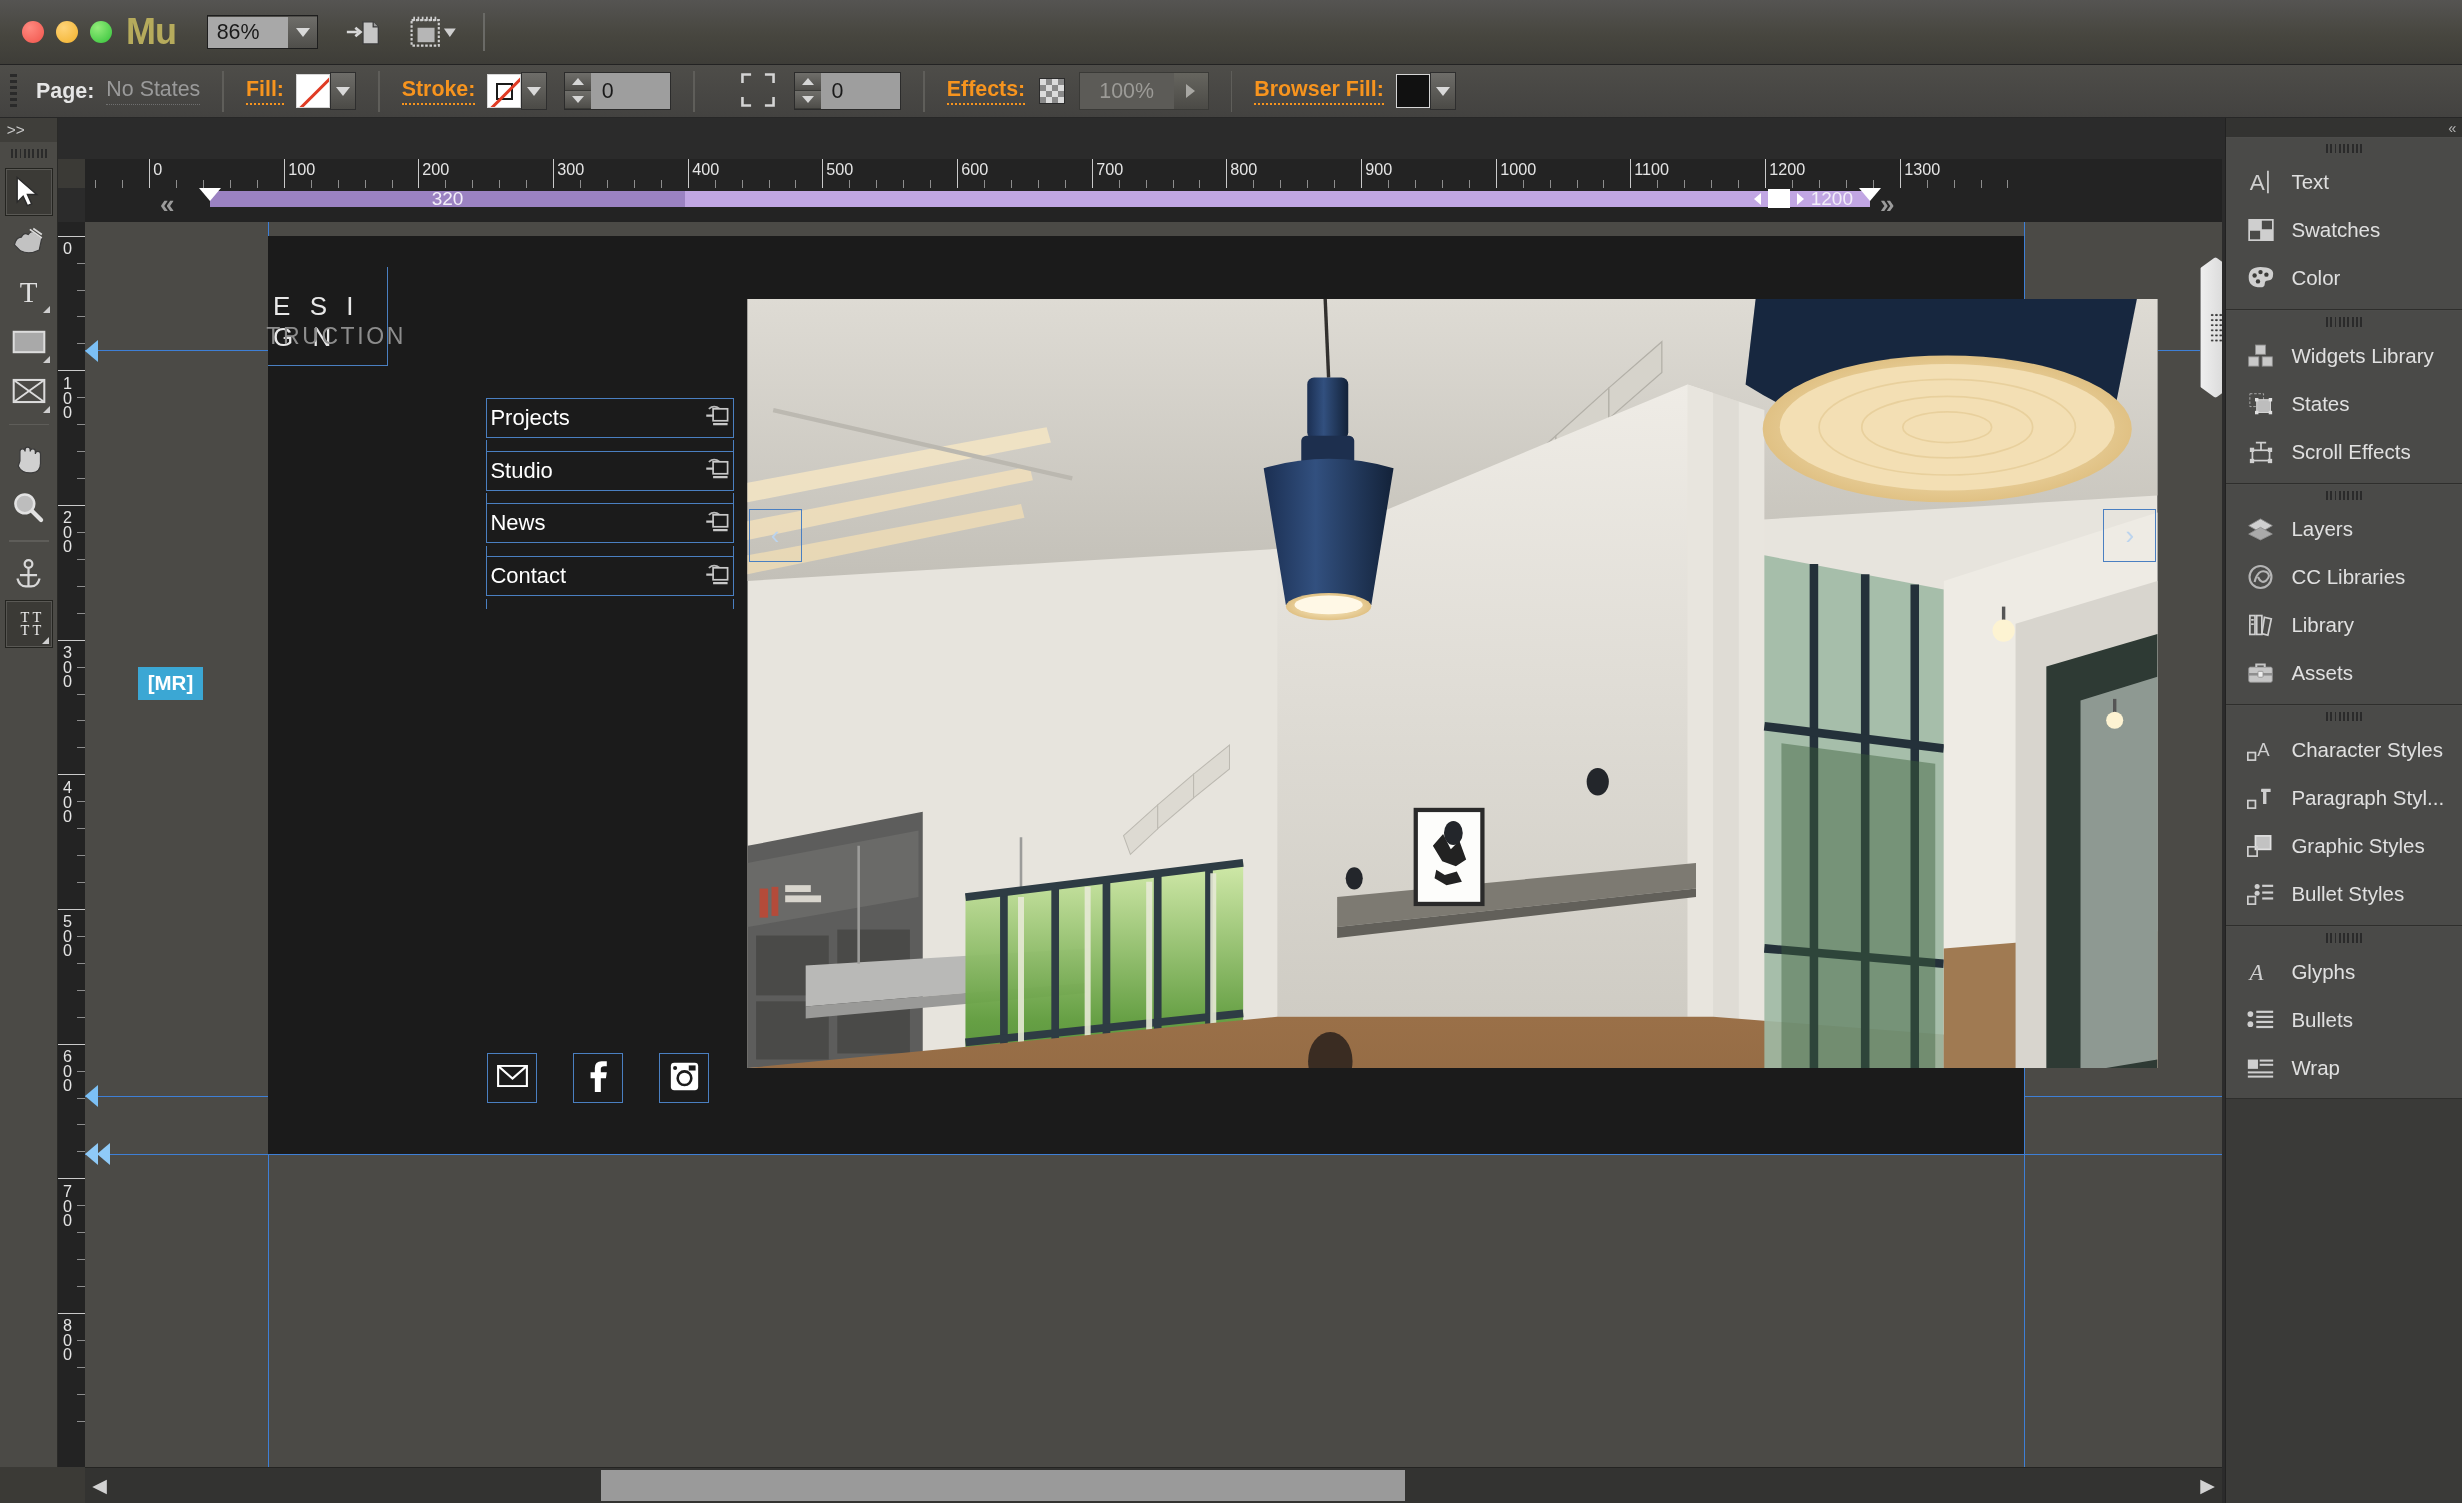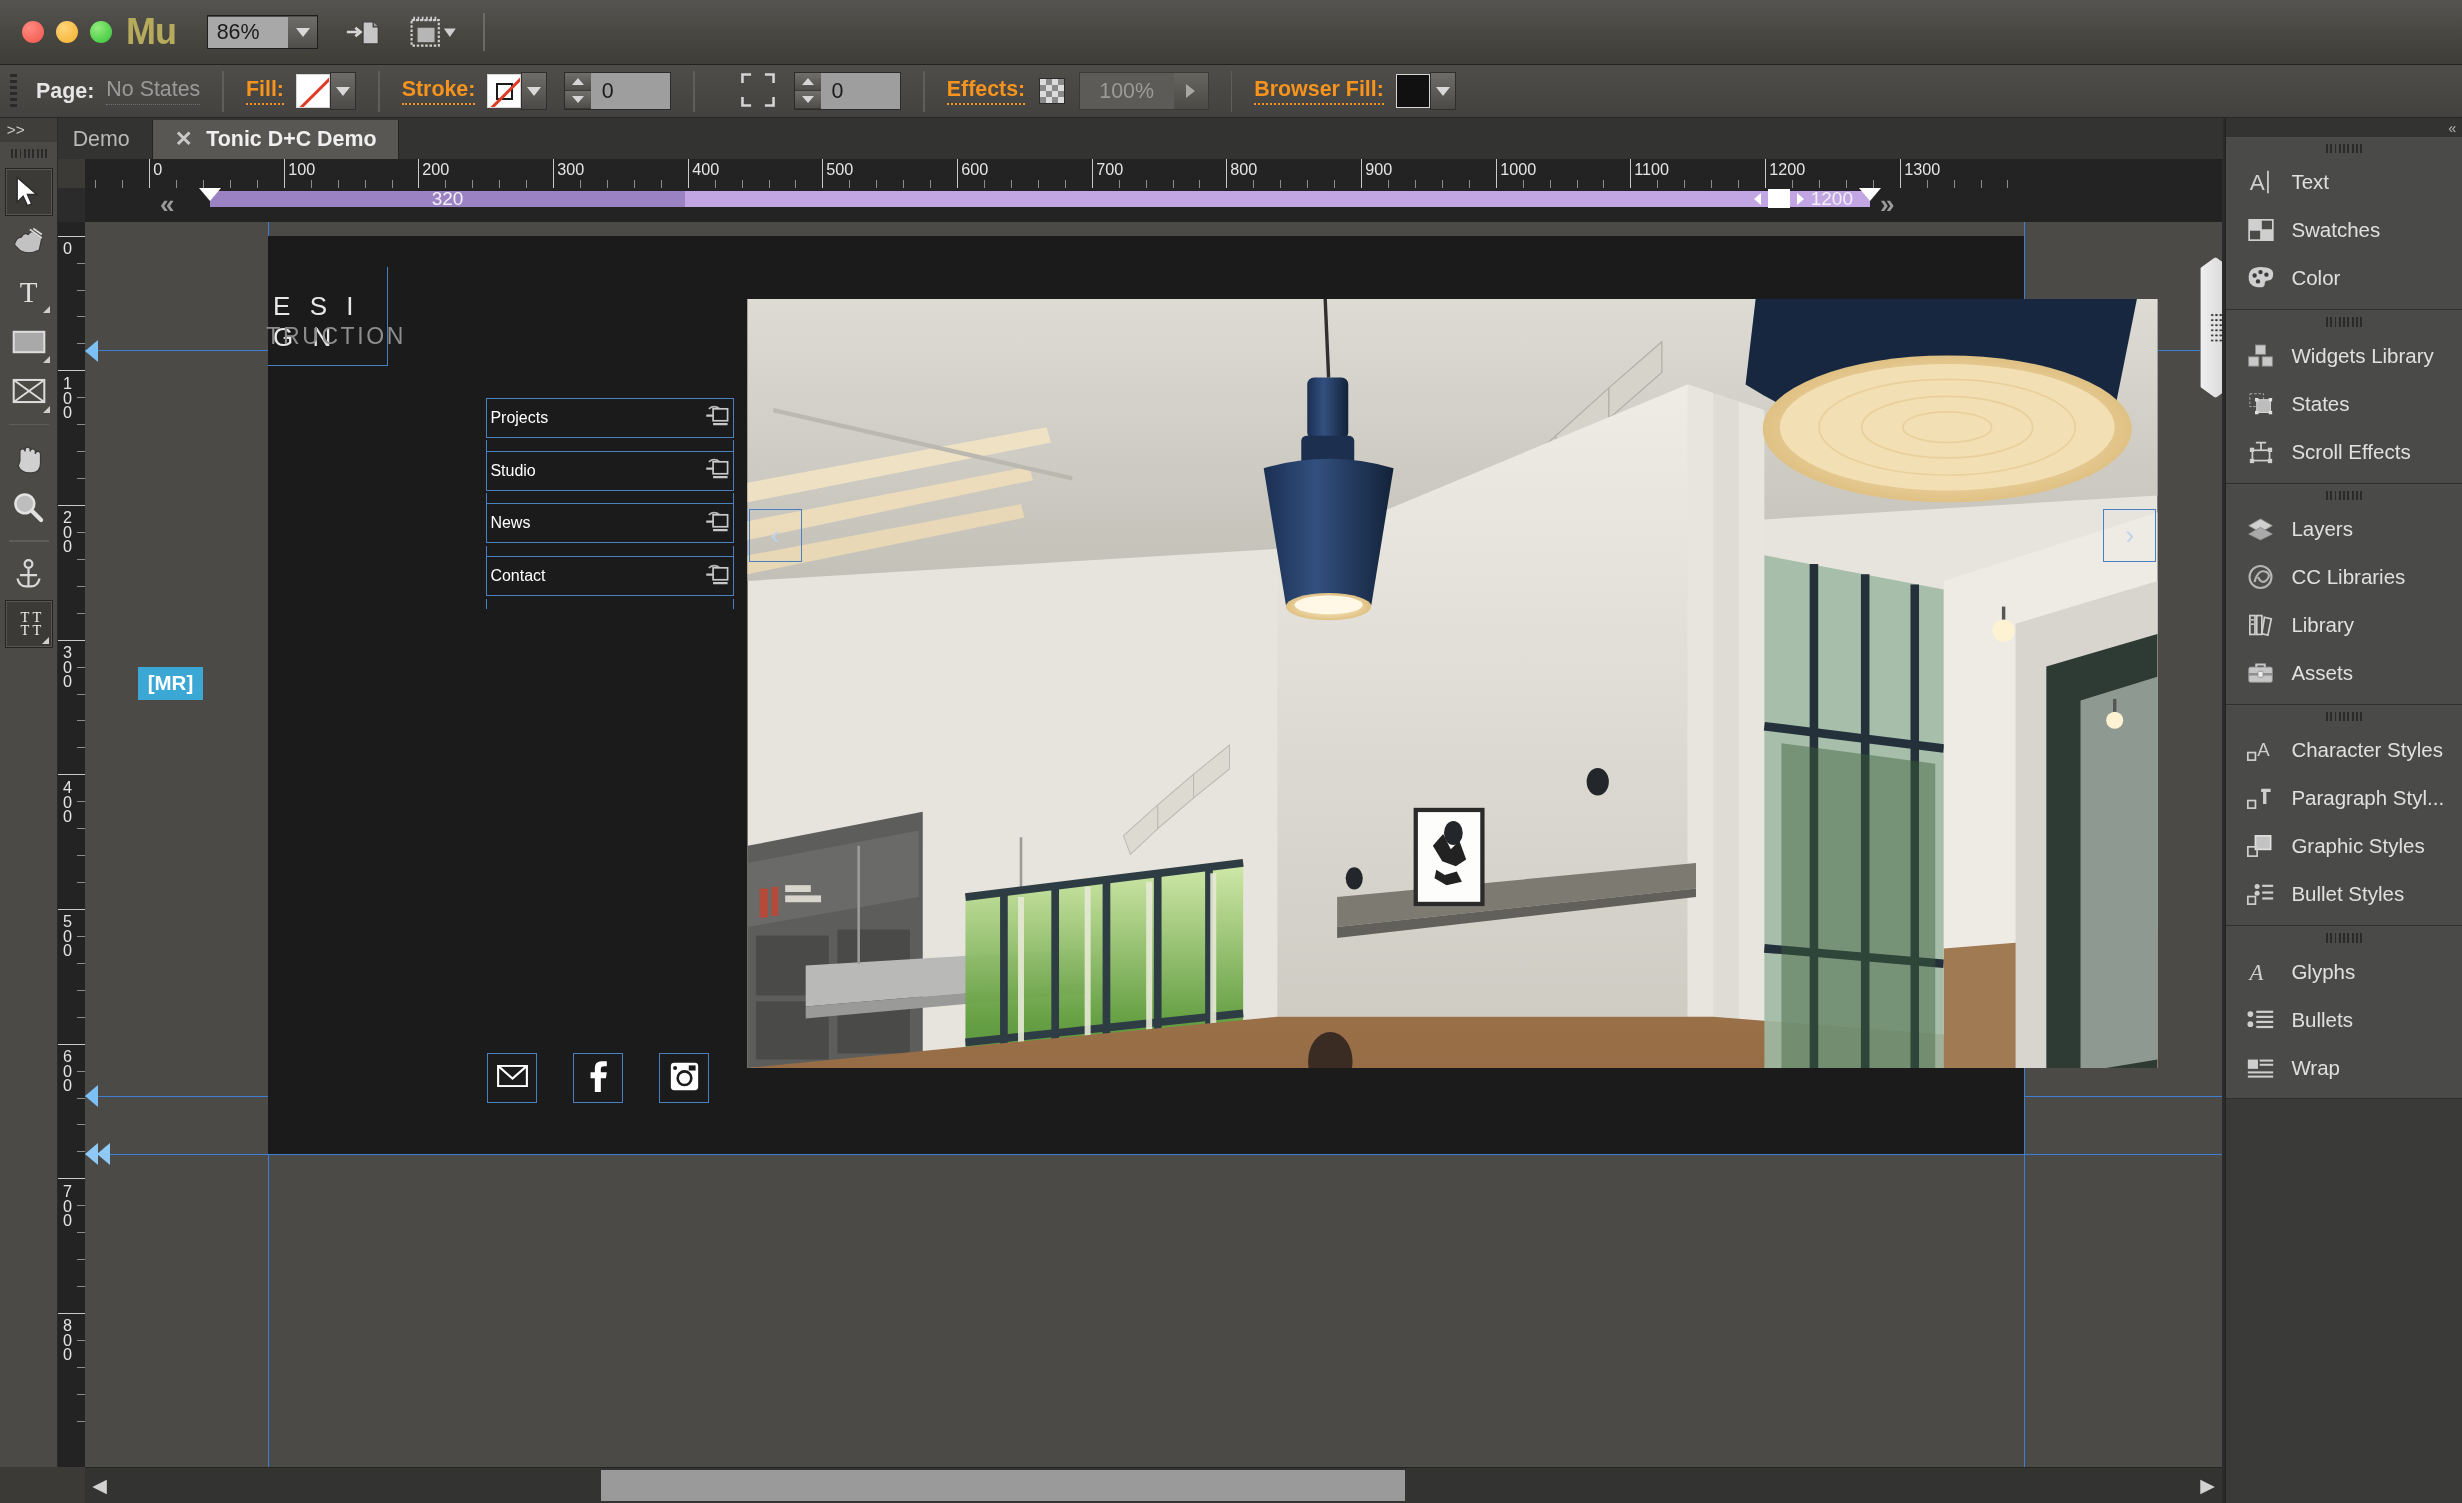--- a/index.html
+++ b/index.html
@@ -207,21 +207,21 @@
   .logo-l1 { position: absolute; left: 5.1px; top: 24px; font-size: 26px; color: #e8e8e8;
     letter-spacing: 6px; font-family: "Liberation Sans", sans-serif; }
   .logo-l2 { position: absolute; left: -1.7px; top: 56px; font-size: 23px; color: #8d8d8d;
     letter-spacing: 2.6px; }
 
   .navmenu { position: absolute; left: 218px; top: 162px; width: 248px; }
   .navitem {
     position: relative; height: 40px; border: 0.9px solid #4a7fc1;
     display: flex; align-items: center; margin-bottom: 2.6px;
   }
-  .navitem span.lbl { font-size: 16px; color: #ffffff; padding-left: 3.4px; }
+  .navitem span.lbl { font-size: 22px; color: #ffffff; padding-left: 3.4px; }
   .nav-badge { position: absolute; right: 1.7px; top: 3.4px; }
   .nav-gap { height: 10.3px; border-left: 0.9px solid #4a7fc1; border-right: 0.9px solid #4a7fc1; }
 
   .mr-badge {
     position: absolute; left: 53px; top: 445px; width: 65px; height: 32.5px;
     background: #3ba7d4; color: #ffffff; font-size: 20.5px; font-weight: bold;
     display: flex; align-items: center; justify-content: center;
   }
   .guide-arrow {
     position: absolute; width: 0; height: 0;
@@ -401,30 +401,20 @@
 
     <div class="cb-orange">Browser Fill:</div>
     <div class="swatch-group">
       <div class="swatch black"></div>
       <div class="sw-arrow">
           <i class="caret-dn"></i>
         </div>
     </div>
   </div>
 
-  <div class="tabbar">
-    <div class="tab">
-      <span class="x">✕</span>
-      <span>Demo</span>
-    </div>
-    <div class="tab active">
-      <span class="x">✕</span>
-      <span>Tonic D+C Demo</span>
-    </div>
-  </div>
 
   <div class="toolcol">
     <div class="tc-head">&gt;&gt;</div>
     <div class="tc-grip"></div>
 
     <div class="tool sel">
       <svg width="32.5" height="34" viewBox="0 0 38 40">
           <path d="M6 3 L6 32 L13 25 L18 36 L23 34 L18 23 L29 23 Z" fill="#fff" stroke="#2a2a2a" stroke-width="1.6"></path>
         </svg>
     </div>

